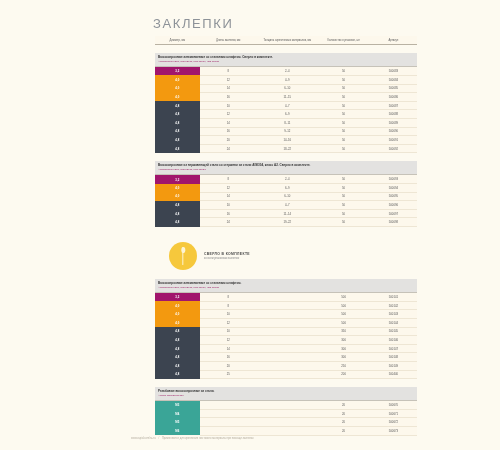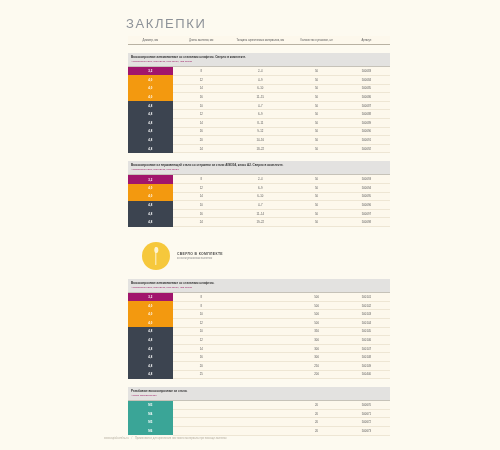--- a/index.html
+++ b/index.html
@@ -14,20 +14,21 @@
     background: #fdfaf0;
     font-family: "Liberation Sans", sans-serif;
     color: #4a4a4a;
     position: relative;
   }
 
   .page {
     position: absolute;
     inset: 0;
     background: #fdfaf0;
+    margin-left: 27px;
   }
 
   
   .page-title {
     position: absolute;
     left: 126px;
     top: 16px;
     font-size: 13px;
     letter-spacing: 1.6px;
     color: #8d9298;

